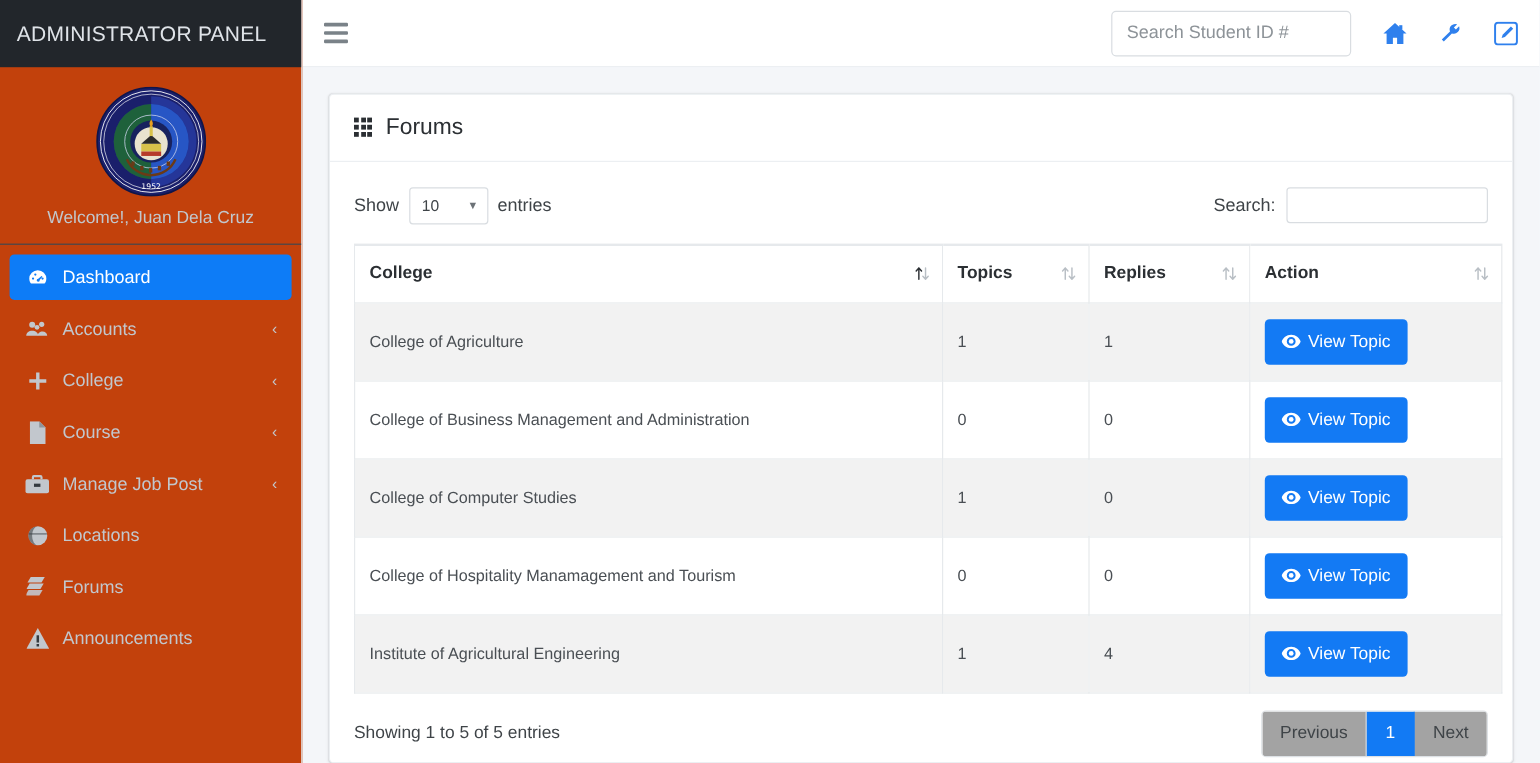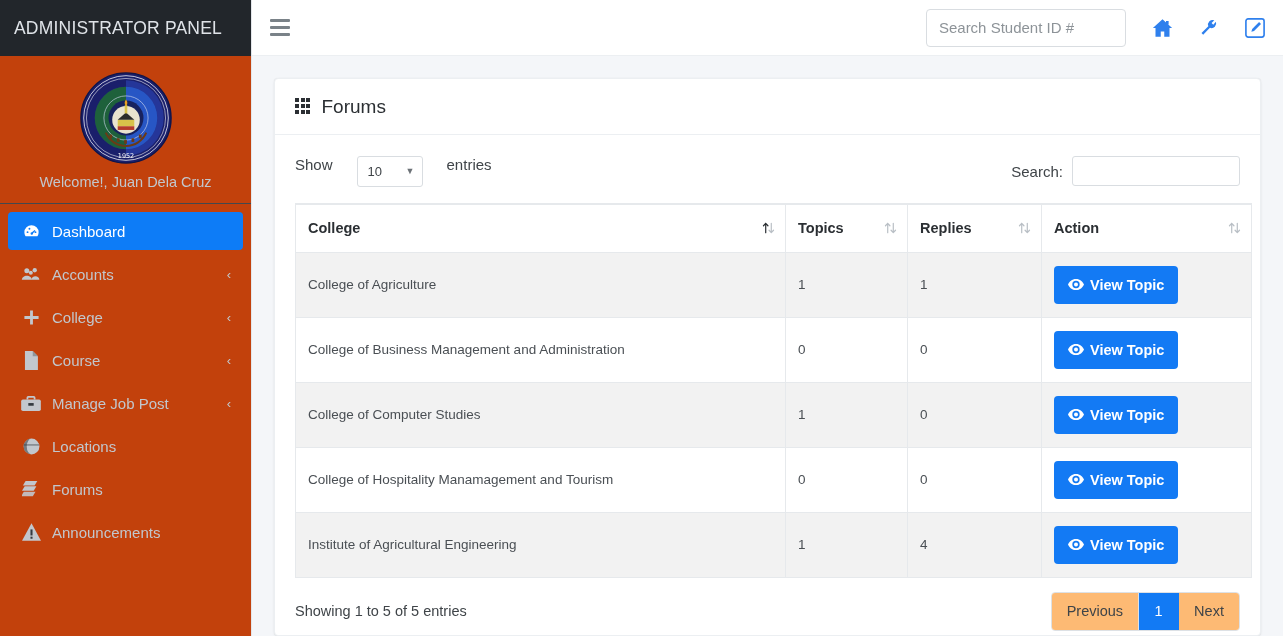--- a/index.html
+++ b/index.html
@@ -129,21 +129,21 @@
   .grid-icon i {
     display: inline-block; width: 4px; height: 4px;
     background: #2b2f33; margin: 0 1.5px 2px 0;
   }
   .grid-icon .row-g { display: block; line-height: 0; }
   .card-title { font-size: 19px; color: #2b2f33; }
 
   .card-body { padding: 14px 20px 0; }
 
   .table-controls { display: flex; align-items: center; height: 44px; }
-  .dt-length { display: flex; align-items: flex-start; font-size: 15px; color: #3f4448; gap: 16px; }
+  .dt-length { display: flex; align-items: center; font-size: 15px; color: #3f4448; }
   .dt-select {
     margin: 0 8px;
     width: 66px; height: 31px;
     border: 1px solid #d9dde1; border-radius: 3px;
     background: #fff;
     display: flex; align-items: center; justify-content: space-between;
     padding: 0 7px 0 10px;
     font-size: 13px; color: #3f4448;
     cursor: pointer;
   }
@@ -200,37 +200,36 @@
     display: inline-flex; align-items: center; gap: 6px;
     background: #137af4;
     color: #ffffff;
     border: none; border-radius: 4px;
     height: 38px;
     padding: 0 14px;
     font-size: 14.5px;
     font-family: "Liberation Sans", sans-serif;
     cursor: pointer;
     white-space: nowrap;
-    font-weight: bold;
   }
   .eye-ico { display: inline-flex; line-height: 0; }
 
   .table-footer {
     display: flex; align-items: center;
     padding: 14px 0 16px;
   }
   .dt-info { font-size: 14.5px; color: #3f4448; }
   .pagination { margin-left: auto; display: flex; border: 1px solid #dde1e5; border-radius: 4px; overflow: hidden; }
   .page-btn {
     min-width: 40px; height: 37px;
     display: flex; align-items: center; justify-content: center;
     padding: 17px 15px;
     font-size: 14.5px;
     color: #3f4448;
-    background: #fdba74;
+    background: #a3a3a3;
     cursor: pointer;
     border-right: 1px solid #dde1e5;
   }
   .page-btn:last-child { border-right: none; }
   .page-btn.active { background: #127af4; color: #fff; border-color: #127af4; padding: 0 14px; }
 </style>
 </head>
 <body>
 
 <div class="app">

